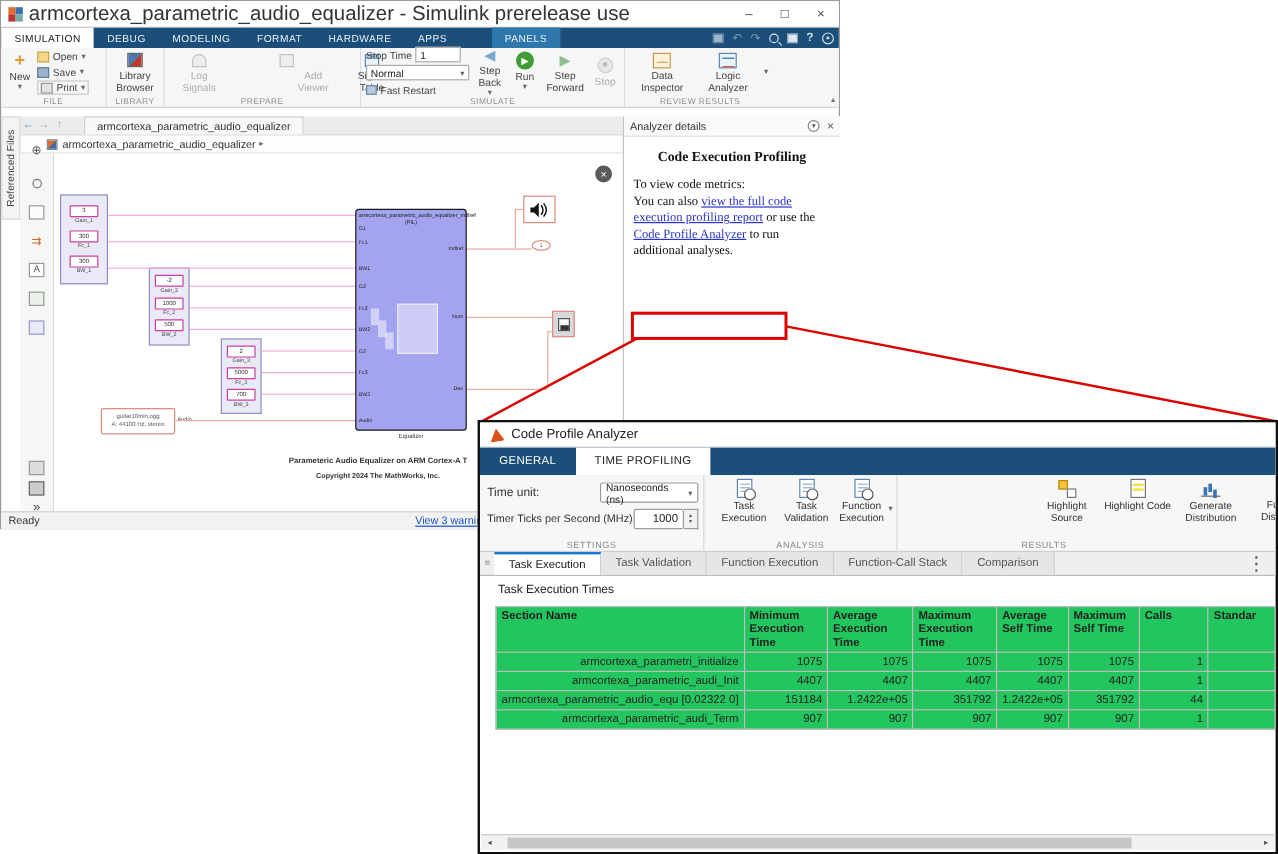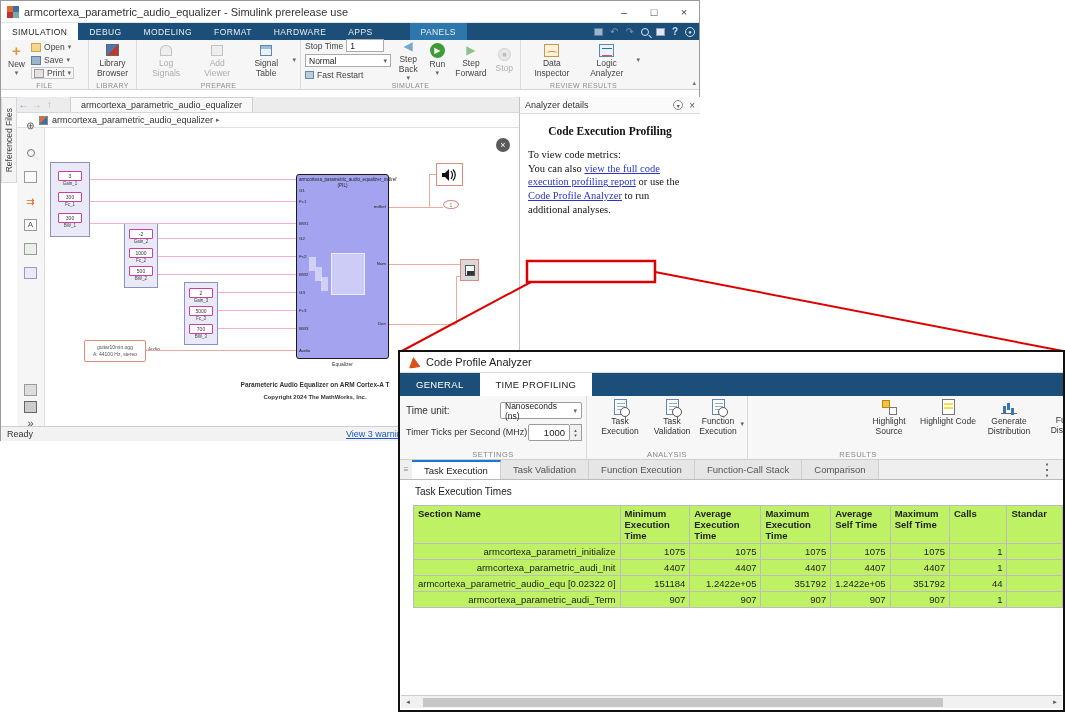--- a/index.html
+++ b/index.html
@@ -6,21 +6,21 @@
   html,body { background:#fff; }
   body { font-family:"Liberation Sans", sans-serif; color:#222; }
   .stage { position:relative; width:1065px; height:712px; background:#fff; overflow:hidden; }
   .abs { position:absolute; }
 
   
   .sl-window { left:0; top:0; width:700px; height:441px; background:#fff; border:1px solid #9a9a9a; z-index:1; }
   .sl-titlebar { left:0; top:0; width:698px; height:22px; background:#fff; display:flex; align-items:center; border-bottom:1px solid #e5e5e5;}
   .sl-appicon { width:12px; height:12px; margin:0 5px 0 6px; position:relative; }
   .sl-appicon i { position:absolute; width:6px; height:6px; }
-  .sl-title { font-size:11px; color:#333; }
+  .sl-title { font-size:17px; color:#333; }
   .winbtns { margin-left:auto; display:flex; height:22px; }
   .winbtn { width:30px; height:22px; display:flex; align-items:center; justify-content:center; font-size:11px; color:#444; }
   .sl-tabbar { left:0; top:22px; width:698px; height:17px; background:#1b4e78; display:flex; align-items:stretch; }
   .sl-tab { color:#e8eef4; font-size:8.5px; letter-spacing:.4px; padding:0 11px; display:flex; align-items:center; }
   .sl-tab.active { background:#fff; color:#222; }
   .sl-tab.panels { background:#2e77ad; margin-left:26px; }
   .qa { position:absolute; right:4px; top:0; height:17px; display:flex; align-items:center; gap:7px; color:#cfdce8; font-size:10px;}
   .qa .dis { color:#7d96ab; }
   .mag { width:8px; height:8px; border:1.4px solid #dbe6ef; border-radius:50%; position:relative; display:inline-block;}
   .mag:after { content:""; position:absolute; width:4px; height:1.4px; background:#dbe6ef; left:6px; top:7px; transform:rotate(45deg);}
@@ -123,21 +123,21 @@
   .hs-ic:after { content:""; position:absolute; left:8px; top:8px; width:6px; height:6px; background:#fff; border:1px solid #777;}
   .hc-ic { width:13px; height:16px; border:1px solid #777; background:#fff; position:relative; margin-bottom:2px;}
   .hc-ic:before { content:""; position:absolute; left:1px; top:3px; width:9px; height:2px; background:#f5e13c; box-shadow:0 4px 0 #f5e13c;}
   .gd-ic { width:16px; height:15px; position:relative; border-bottom:1px solid #666; margin-bottom:3px;}
   .gd-ic:before { content:""; position:absolute; left:2px; bottom:0; width:3px; height:7px; background:#3a76b5; box-shadow:4px -3px 0 #3a76b5, 8px 2px 0 #3a76b5;}
   .pie-ic { width:15px; height:15px; border-radius:50%; background:conic-gradient(#3a76b5 0 65%, #bcd4ea 65% 100%); margin-bottom:2px;}
   .cpa-doctabs { position:absolute; left:0; top:108px; width:663px; height:20px; background:#efefef; border-bottom:1px solid #bbb; display:flex; align-items:stretch;}
   .dt { font-size:9.5px; color:#555; background:#e6e6e6; border-right:1px solid #cfcfcf; padding:0 12px; display:flex; align-items:center;}
   .dt.active { background:#fff; color:#222; border-top:2px solid #1976d2; }
   .cpa-tbl-title { position:absolute; left:15px; top:134px; font-size:10px; color:#222;}
-  table.exec { position:absolute; left:13px; top:153px; border-collapse:collapse; table-layout:fixed; font-size:9.5px; background:#bef264;}
+  table.exec { position:absolute; left:13px; top:153px; border-collapse:collapse; table-layout:fixed; font-size:9.5px; background:#22c55e;}
   table.exec th, table.exec td { border:1px solid #bcbcbc; padding:2px 4px; overflow:hidden; white-space:normal;}
   table.exec th { text-align:left; font-weight:bold; vertical-align:top; height:28px;}
   table.exec td { height:15px; white-space:nowrap;text-align:right;}
   table.exec td.num { text-align:right; }
   .cpa-scroll { position:absolute; left:1px; top:343px; width:661px; height:13px; background:#f1f1f1; border-top:1px solid #ccc; }
   .thumb { position:absolute; left:22px; top:2px; width:520px; height:9px; background:#c6c6c6; }
   .scr-ar { position:absolute; top:0; width:14px; height:12px; font-size:7px; color:#555; display:flex; align-items:center; justify-content:center;}
 </style>
 </head>
 <body>
@@ -221,21 +221,21 @@
         <div class="bigbtn gray">
           <span class="ic">
               <span style="width:12px;height:11px;border:1px solid #c2c2c2;background:#eee;border-radius:50% 50% 0 0;display:inline-block;"></span>
             </span>
           <span style="width:44px;">Log Signals</span>
         </div>
         <div class="bigbtn gray">
           <span class="ic">
               <span style="width:12px;height:11px;border:1px solid #c2c2c2;background:#eee;display:inline-block;"></span>
             </span>
-          <span style="width:40px;">Add Viewer</span>
+          <span style="width:40px;margin-left:44px;">Add Viewer</span>
         </div>
         <div class="bigbtn">
           <span class="ic">
               <span style="width:12px;height:11px;border:1px solid #5f87b0;background:#eaf2fa;display:inline-block;box-shadow:inset 0 3px 0 #9dbcd8;"></span>
             </span>
           <span style="width:40px;">Signal Table</span>
         </div>
         <span class="caret">▾</span>
         <div class="ts-label">PREPARE</div>
       </div>
@@ -541,21 +541,21 @@
             <span>Highlight Code</span>
           </div>
           <div class="anbtn" style="left:230px;width:62px;">
             <span class="gd-ic"></span>
             <span>Generate Distribution</span>
           </div>
           <div class="anbtn" style="left:294px;width:60px;">
             <span class="pie-ic"></span>
             <span>Function Distribution</span>
           </div>
-          <div class="cpa-seclabel" style="right:auto;left:0;width:220px;">RESULTS</div>
+          <div class="cpa-seclabel" style="right:auto;left:12px;width:220px;">RESULTS</div>
         </div>
       </div>
 
       <div class="cpa-doctabs">
         <span style="width:12px;display:flex;align-items:center;justify-content:center;font-size:8px;color:#888;">≡</span>
         <span class="dt active">Task Execution</span>
         <span class="dt">Task Validation</span>
         <span class="dt">Function Execution</span>
         <span class="dt">Function-Call Stack</span>
         <span class="dt">Comparison</span>

